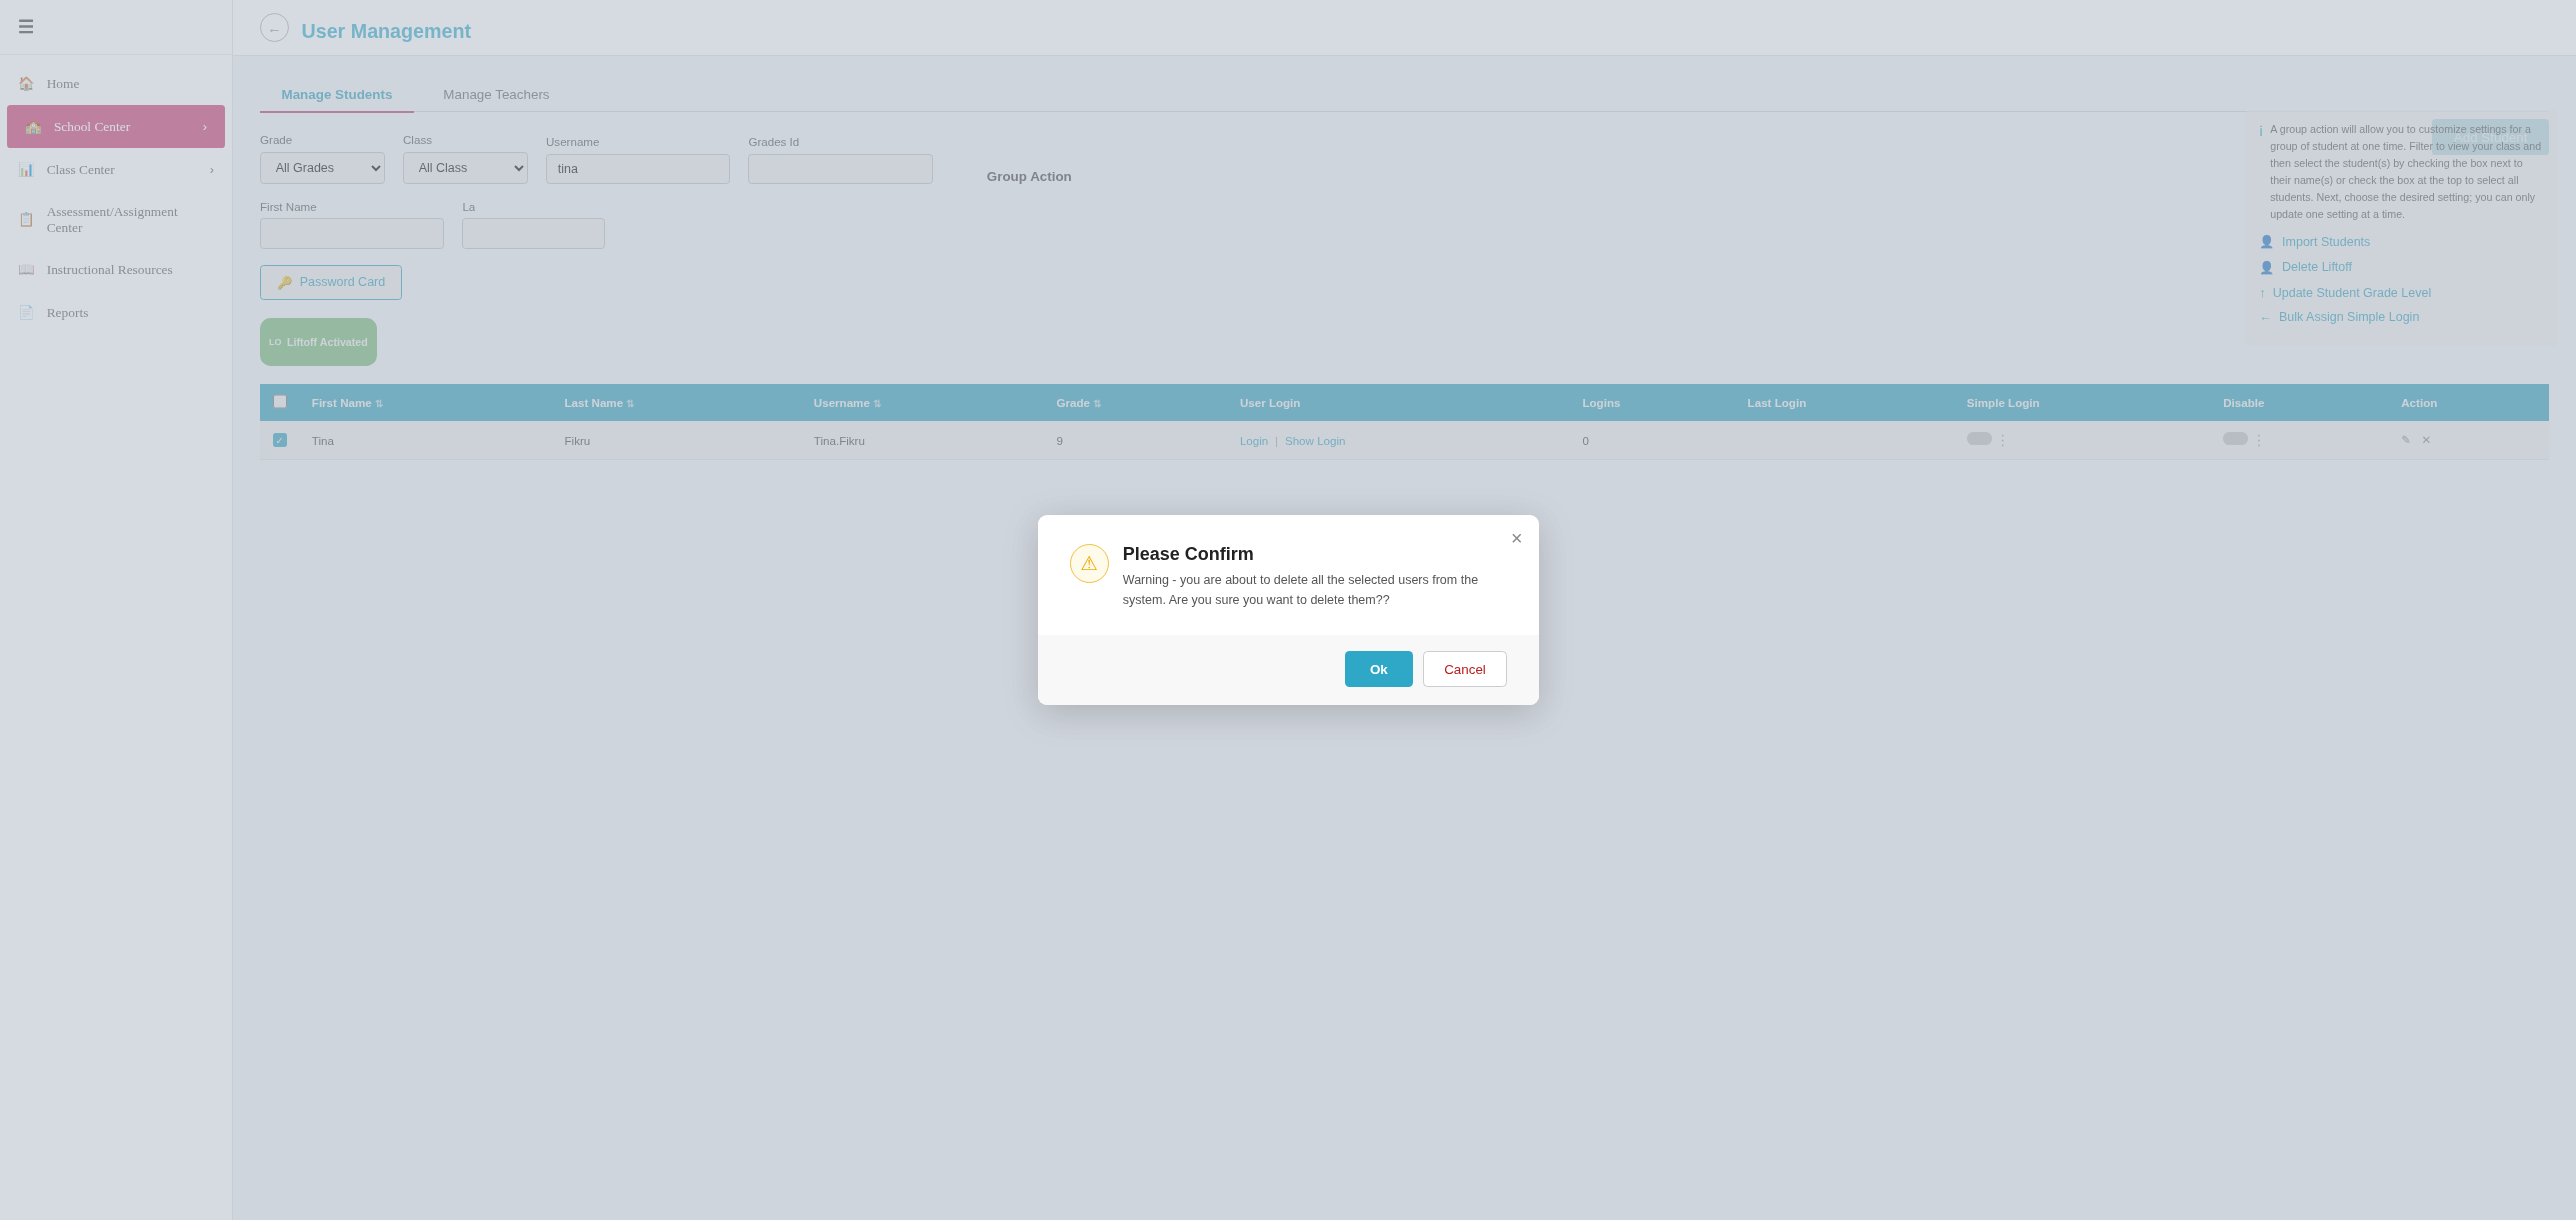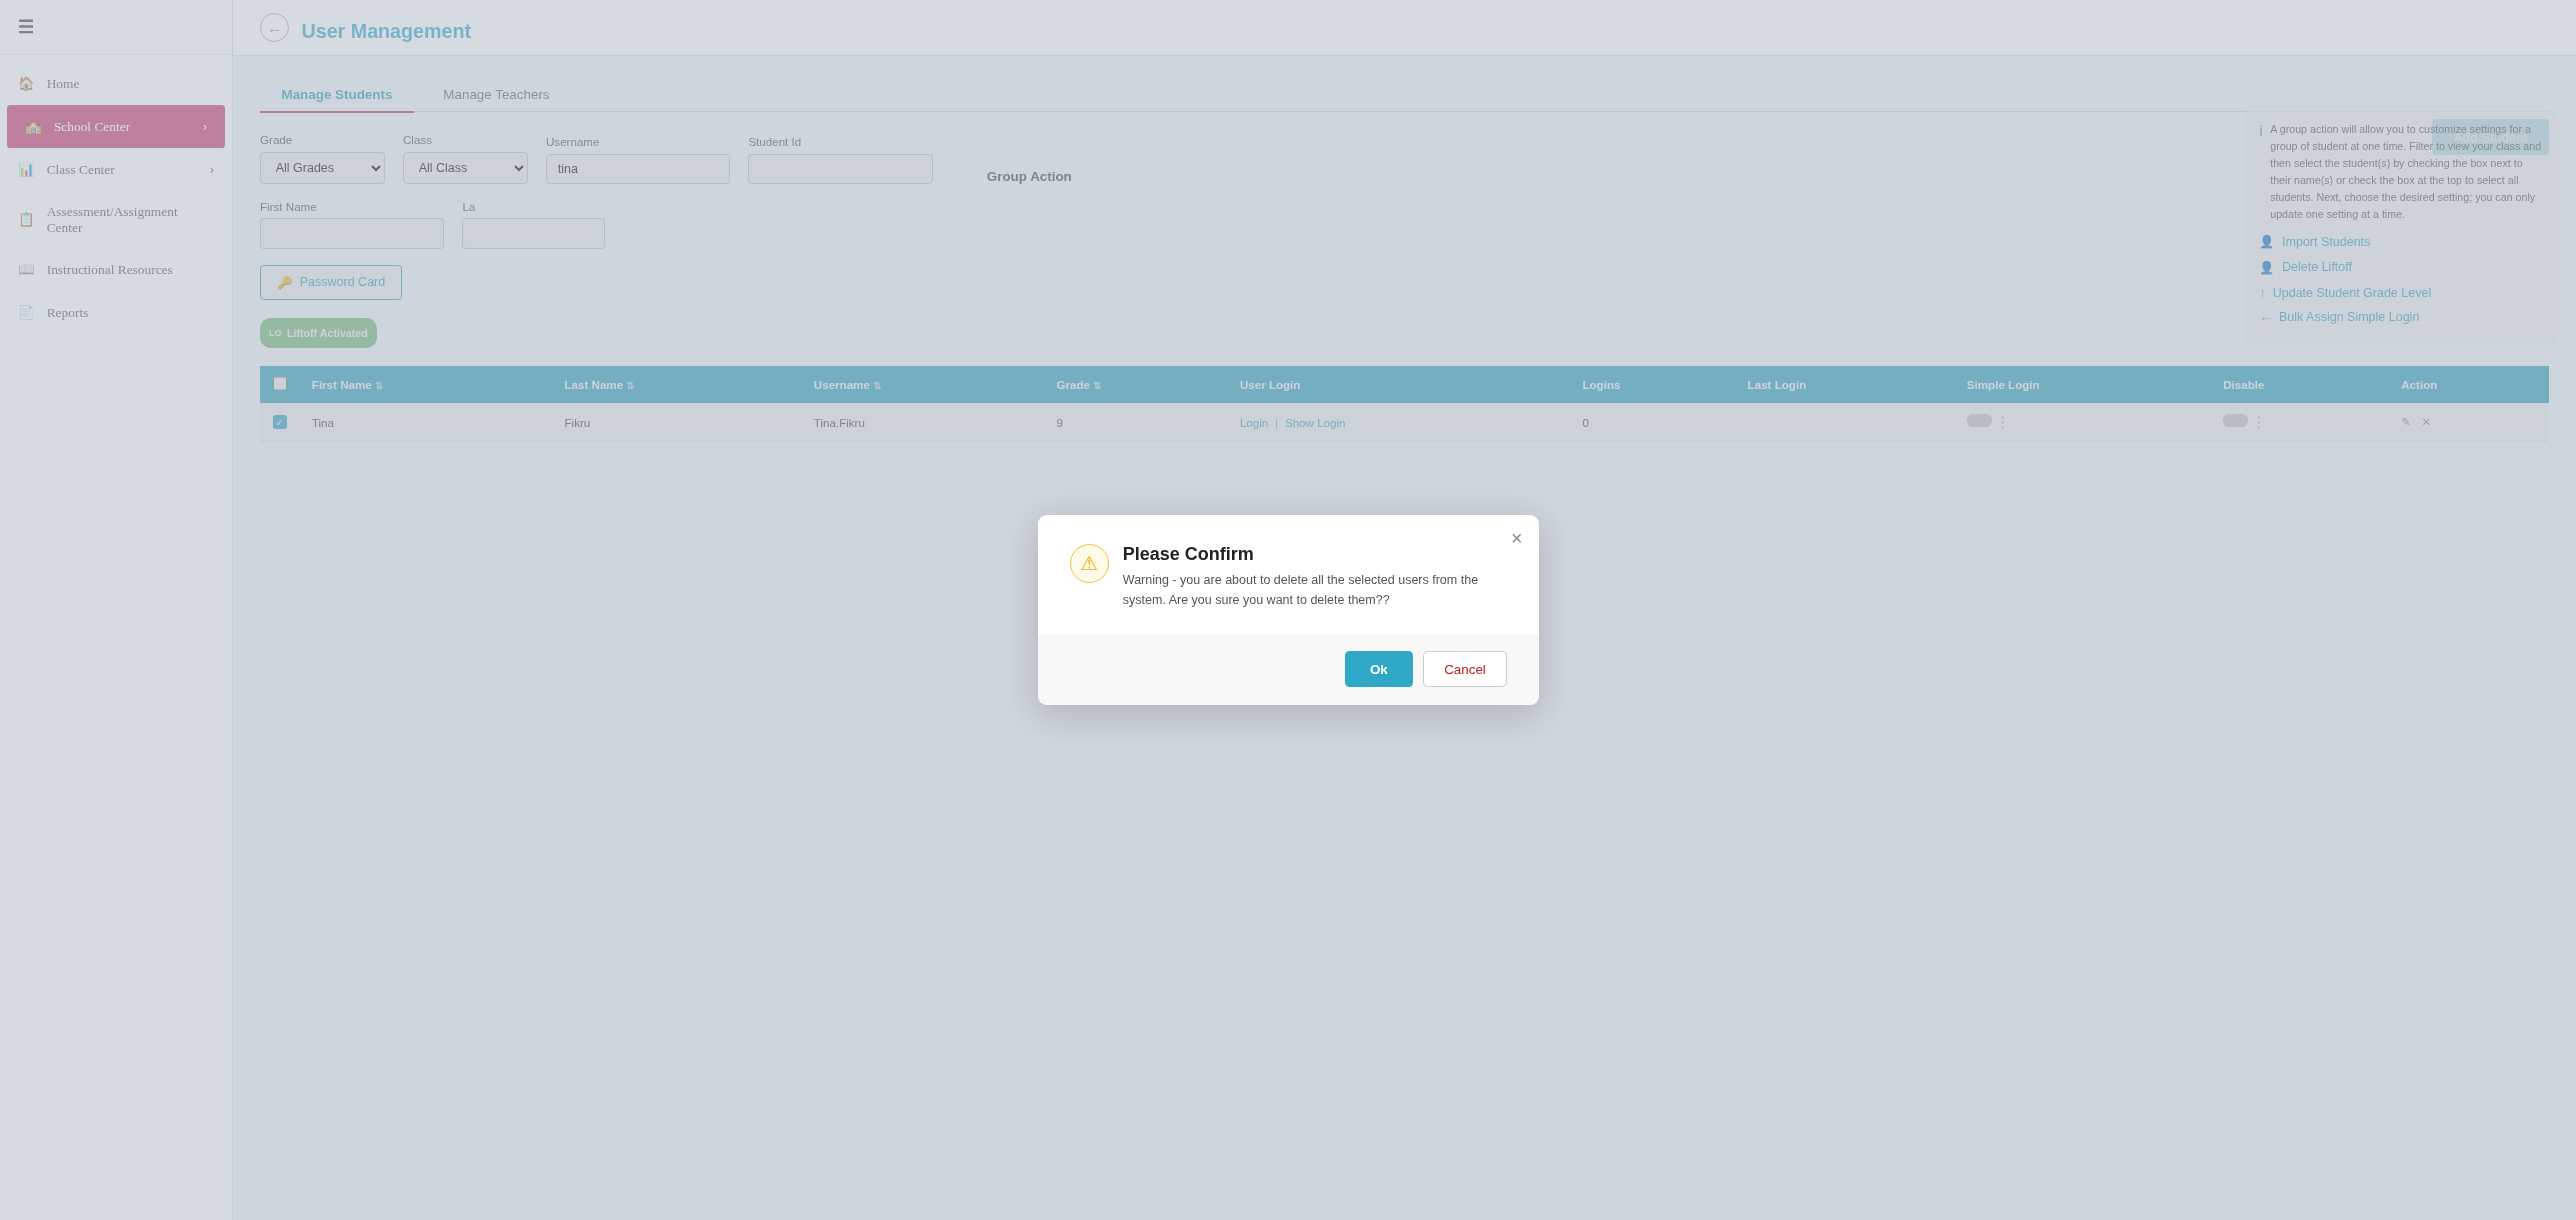--- a/index.html
+++ b/index.html
@@ -201,21 +201,21 @@
     
     .table-section {
       margin-top: 18px;
     }
     .liftoff-badge {
       display: inline-flex;
       align-items: center;
       gap: 5.4px;
       background: #7bc47b;
       color: #fff;
-      padding: 9px 9px;
+      padding: 18px 9px;
       border-radius: 10.7px;
       font-size: 10.7px;
       font-weight: 600;
       margin-bottom: 9px;
     }
 
     .data-table {
       width: 100%;
       border-collapse: collapse;
       background: #fff;
@@ -430,21 +430,21 @@
         <label class="filter-label">Class</label>
         <select class="filter-select">
           <option>All Class</option>
         </select>
       </div>
       <div class="filter-group">
         <label class="filter-label">Username</label>
         <input class="filter-input" type="text" value="tina" style="">
       </div>
       <div class="filter-group">
-        <label class="filter-label">Student Id</label>
+        <label class="filter-label">Grades Id</label>
         <input class="filter-input" type="text" value="" style="">
       </div>
       <div class="filter-group" style="margin-left:36px;">
         <span class="filter-label" style="font-size:13.4px;font-weight:600;color:#444;">Group Action</span>
       </div>
     </div>
 
     <div class="filter-row2">
       <div class="filter-group">
         <label class="filter-label">First Name</label>

